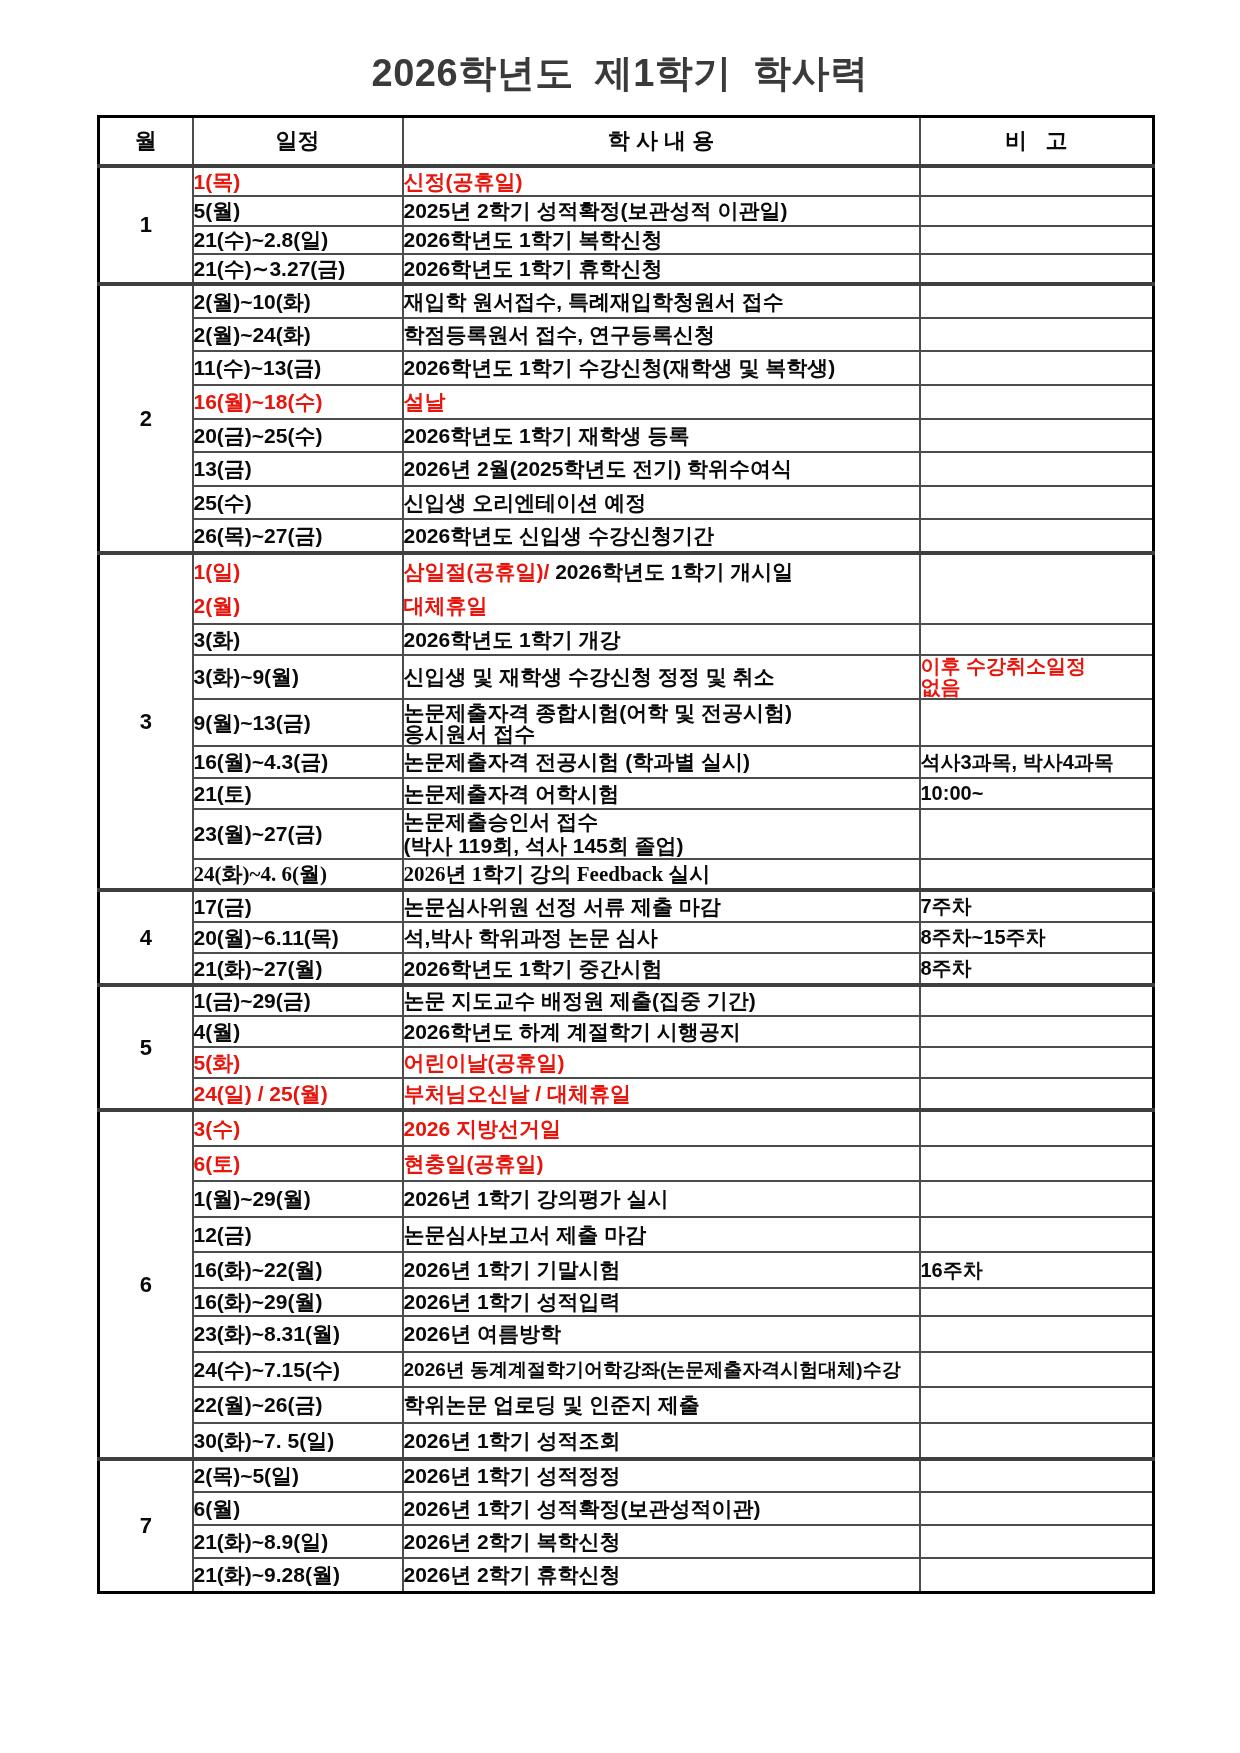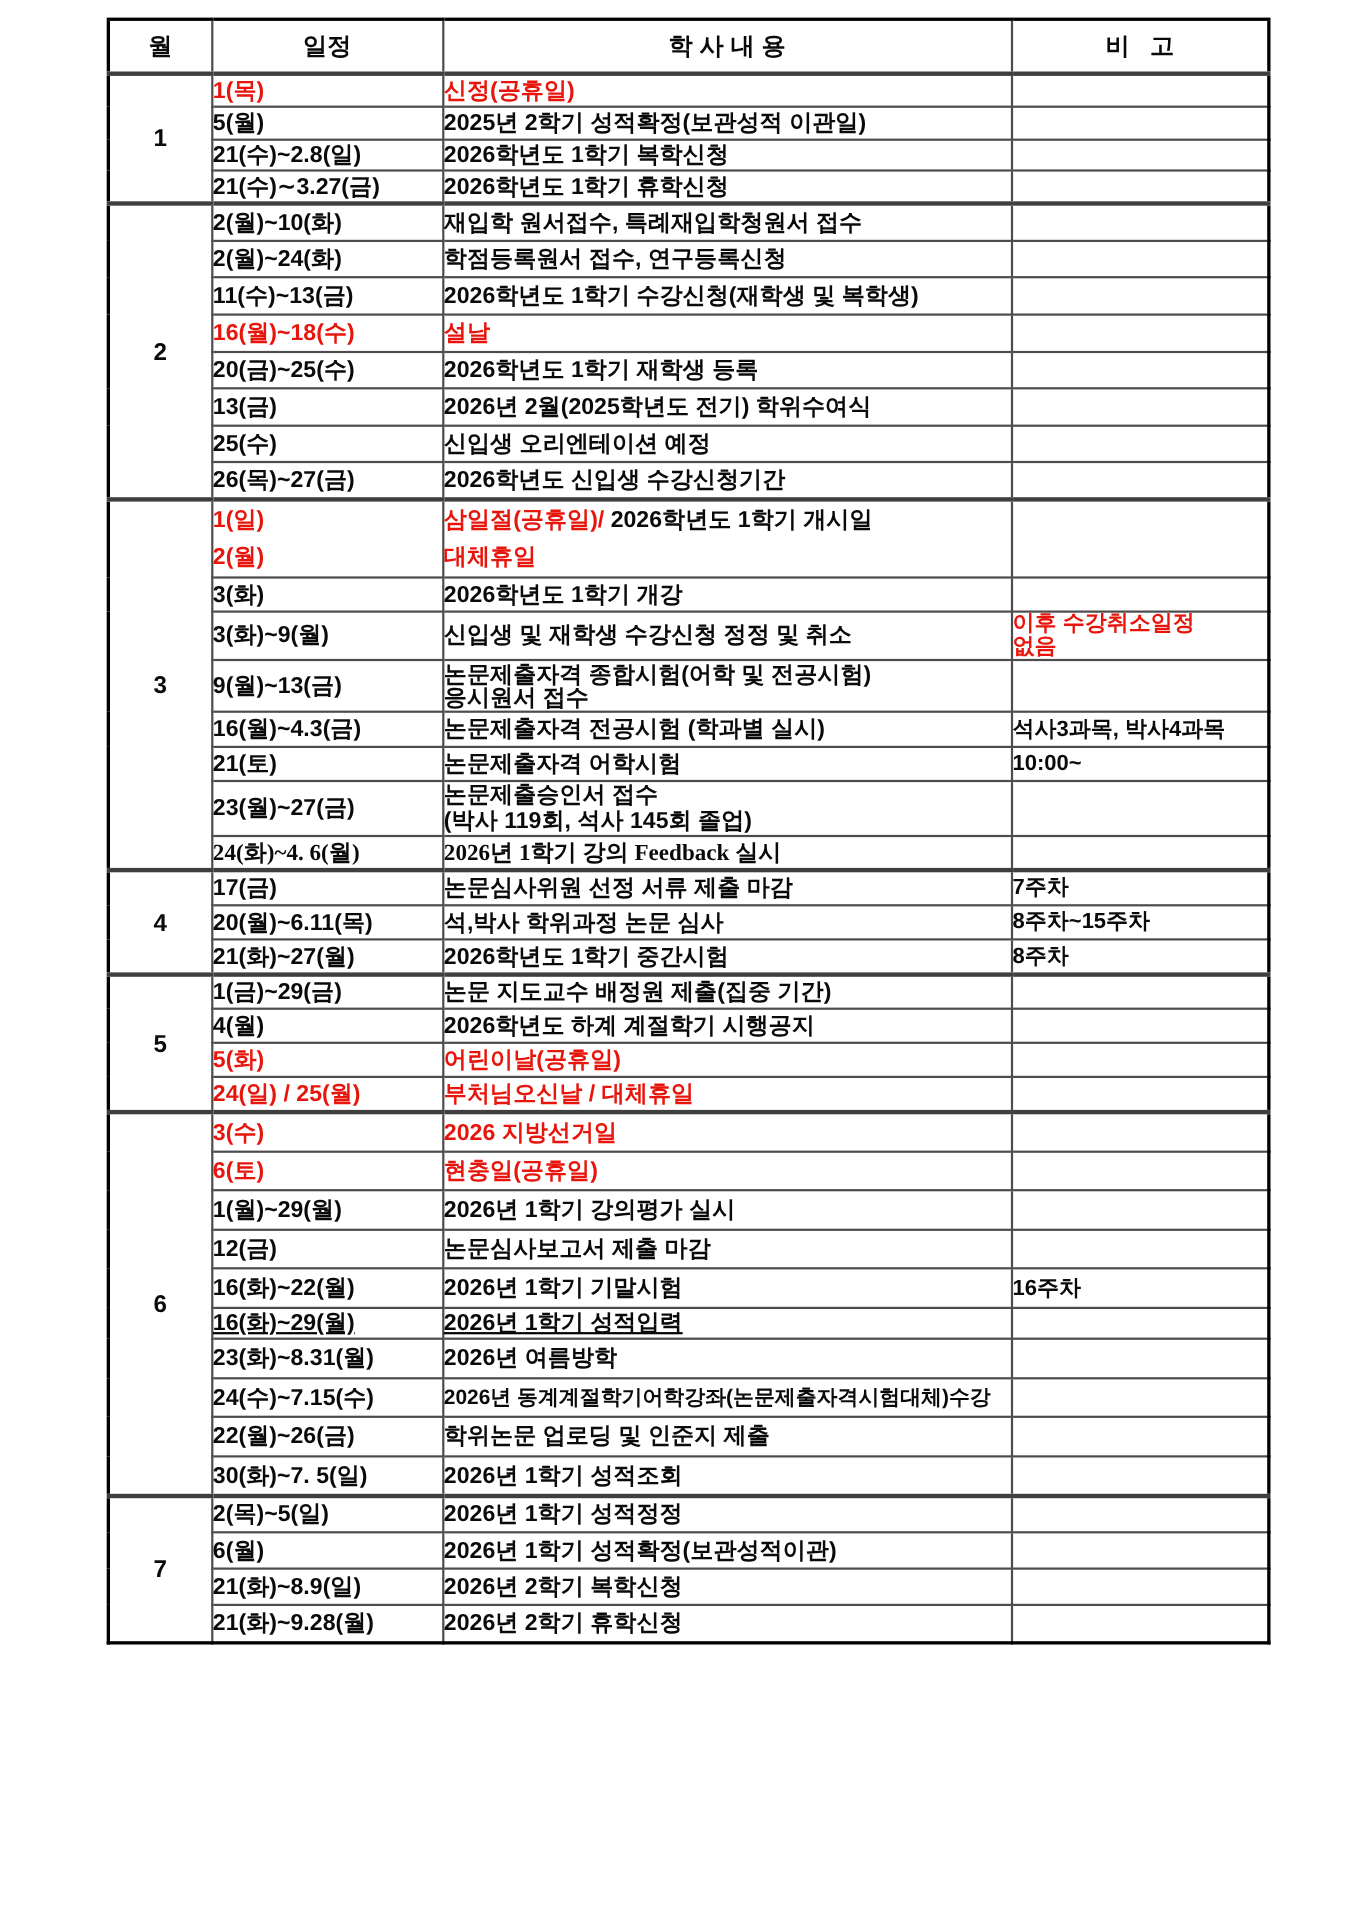--- a/index.html
+++ b/index.html
@@ -61,20 +61,21 @@
   td.c-remark .line{
     font-size:20px;
     line-height:21px;
   }
   .red{ color:#e8150c; }
 </style>
 </head>
 <body>
 
 <div class="page">
+  <div class="title">2026학년도  제1학기  학사력</div>
 
   <table class="cal">
     <colgroup>
       <col style="width:94px">
       <col style="width:210px">
       <col style="width:517px">
       <col style="width:234px">
     </colgroup>
     <thead>
       <tr>
@@ -391,21 +392,21 @@
           <td class="c-date">
             <div class="line"><span>16(화)~22(월)</span></div>
           </td>
           <td class="c-content">
             <div class="line"><span>2026년 1학기 기말시험</span></div>
           </td>
           <td class="c-remark">
             <div class="line"><span>16주차</span></div>
           </td>
         </tr>
-        <tr style="height: 22px; text-decoration: underline;">
+        <tr style="height: 22px;">
           <td class="c-date">
             <div class="line"><span>16(화)~29(월)</span></div>
           </td>
           <td class="c-content">
             <div class="line"><span>2026년 1학기 성적입력</span></div>
           </td>
           <td class="c-remark"></td>
         </tr>
         <tr style="height: 36px;">
           <td class="c-date">

